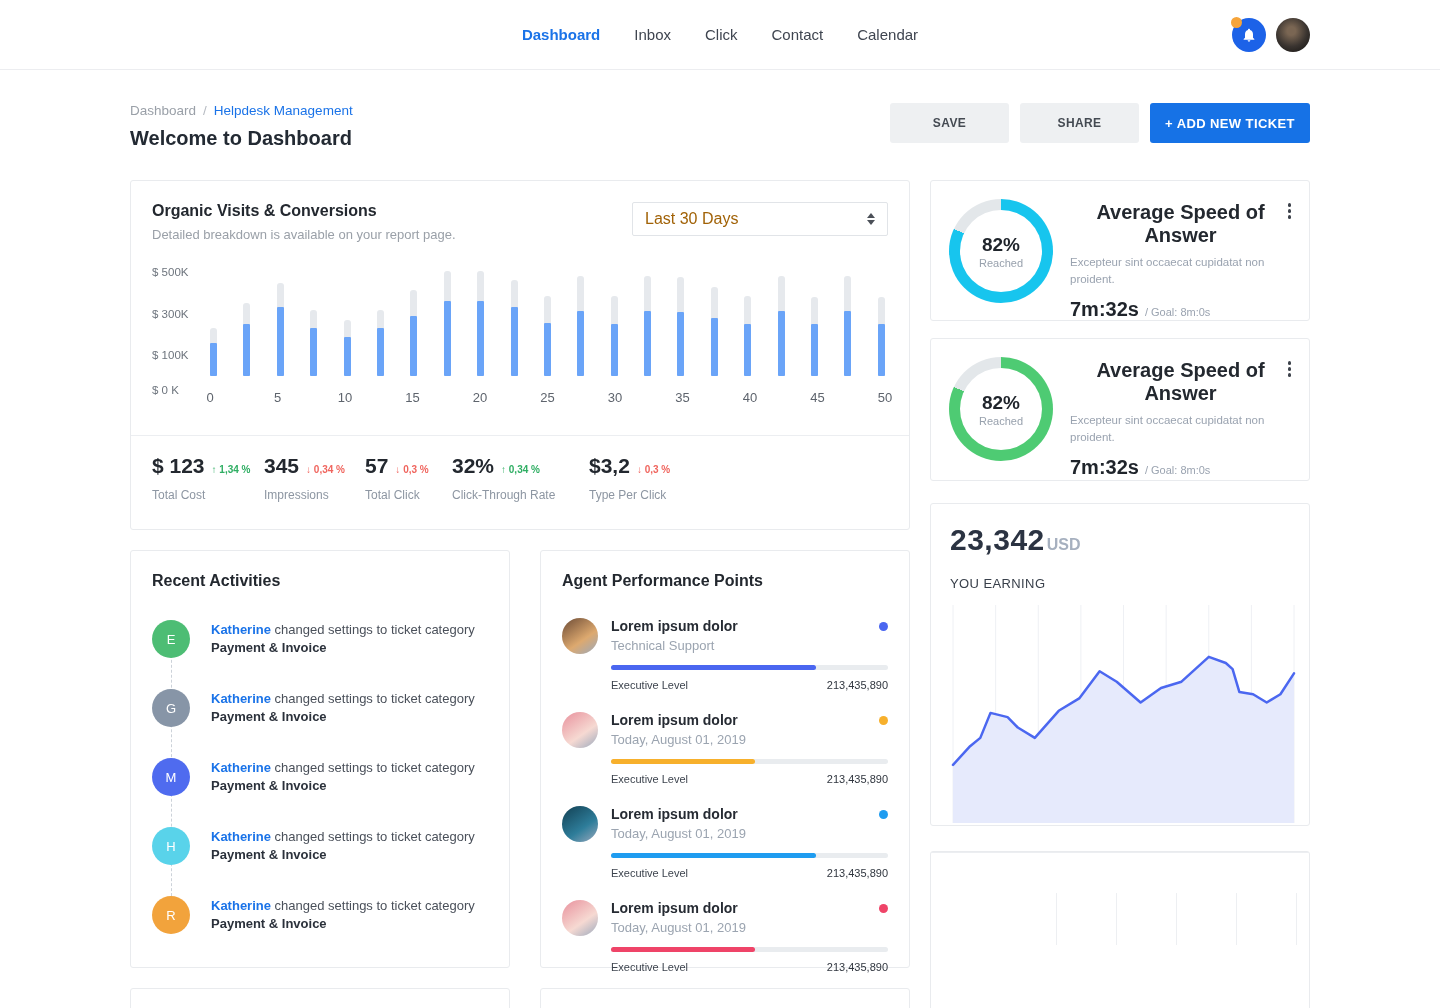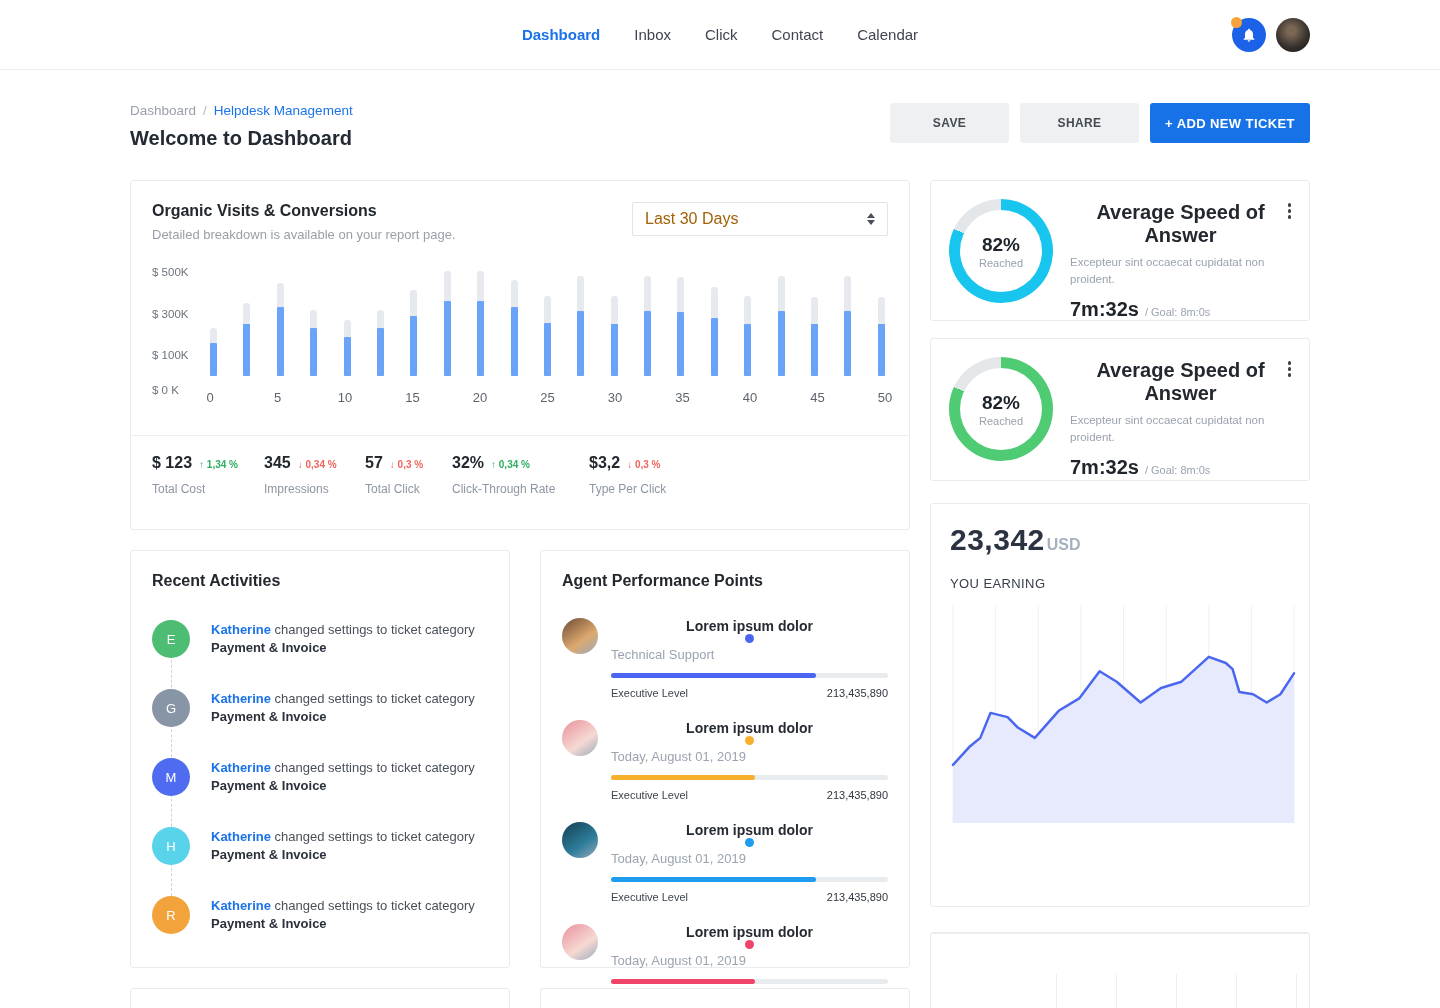--- a/index.html
+++ b/index.html
@@ -59,21 +59,21 @@
   .bars { display:flex; justify-content:space-between; height:108px; align-items:flex-end; position:relative; }
   .bar-slot { width:7px; height:108px; position:relative; }
   .bar-total { position:absolute; bottom:0; width:7px; background:#e6e9ed; border-radius:3px 3px 0 0; }
   .bar-value { position:absolute; bottom:0; width:7px; background:#6aa4f8; border-radius:1px; }
   .x-axis { position:relative; height:26px; margin-top:14px; }
   .x-axis div { position:absolute; transform:translateX(-50%); font-size:13px; color:#5e646d; }
 
   .organic-divider { border-top:1px solid #eceef1; margin-top:19px; }
   .stats-row { display:flex; padding:18px 21px 0 21px; }
   .stat-value-row { display:flex; align-items:baseline; gap:7px; }
-  .stat-value { font-size:16px; font-weight:bold; color:#23282f; }
+  .stat-value { font-size:21px; font-weight:bold; color:#23282f; }
   .stat-delta { font-size:10px; font-weight:bold; }
   .stat-delta.up { color:#2fae63; }
   .stat-delta.down { color:#f0655e; }
   .stat-label { font-size:12px; color:#8d96a2; margin-top:10px; }
 
   
   .row2 { display:flex; gap:30px; margin-top:20px; }
   .recent { width:380px; height:418px; padding:21px; }
   .agents { width:370px; height:418px; padding:21px; }
   .timeline { position:relative; margin-top:30px; }
@@ -83,21 +83,21 @@
     display:flex; align-items:center; justify-content:center; flex-shrink:0; z-index:1; }
   .activity-text { margin-left:21px; font-size:13px; color:#4a505a; line-height:1.38; padding-top:1px; }
   .activity-text .actor { color:#1a73e8; font-weight:bold; cursor:pointer; }
   .activity-text .target { font-weight:bold; color:#2b313b; }
 
   .agent-list { margin-top:28px; }
   .agent-entry { margin-bottom:21px; }
   .agent-top { display:flex; }
   .agent-avatar { width:36px; height:36px; border-radius:50%; margin-right:13px; flex-shrink:0; }
   .agent-info { flex:1; }
-  .agent-name-row { display:flex; align-items:center;flex-direction:column; }
+  .agent-name-row { display:flex; align-items:center; }
   .agent-name { font-size:14px; font-weight:bold; color:#262b33; flex:1; }
   .status-dot { width:9px; height:9px; border-radius:50%; }
   .agent-subtitle { font-size:13px; color:#9ba4b0; margin-top:4px; }
   .progress-track { margin-left:49px; margin-top:11px; height:5px; border-radius:3px; background:#e9ecef; }
   .progress-fill { height:5px; border-radius:3px; }
   .agent-bottom { margin-left:49px; margin-top:9px; display:flex; justify-content:space-between; font-size:11px; }
   .agent-level { color:#3d444e; }
   .agent-points { color:#30363f; }
 
   
@@ -111,21 +111,21 @@
   .donut-cap { font-size:11px; color:#98a1ad; margin-top:1px; }
   .speed-right { flex:1; margin-left:17px; position:relative; }
   .speed-title { font-size:20px; font-weight:bold; color:#23282f; margin-top:2px;text-align:center; }
   .kebab { position:absolute; right:-2px; top:2px; display:flex; flex-direction:column; gap:2.5px; cursor:pointer; padding:2px; }
   .kebab i { width:3.5px; height:3.5px; border-radius:50%; background:#3c414a; }
   .speed-desc { font-size:11.5px; color:#9aa3b0; line-height:1.45; margin-top:7px; width:215px; }
   .speed-time-row { margin-top:11px; display:flex; align-items:baseline; }
   .speed-time { font-size:20px; font-weight:bold; color:#1f242b; }
   .speed-goal { font-size:11px; color:#9aa3b0; margin-left:6px; }
 
-  .earnings { width:380px; height:404px; margin-top:22px; padding:19px 14px 14px 19px; }
+  .earnings { width:380px; height:323px; margin-top:22px; padding:19px 14px 14px 19px; }
   .earn-amount-row { display:flex; align-items:baseline; }
   .earn-amount { font-size:30px; font-weight:bold; color:#2b3342; letter-spacing:.5px; }
   .earn-currency { font-size:16px; font-weight:bold; color:#a6b0bf; margin-left:2px; }
   .earn-label { margin-top:19px; font-size:13px; color:#39404b; letter-spacing:.4px; }
   .earn-desc { margin-top:11px; font-size:13px; color:#9aa3b0; line-height:1.5; width:250px; }
   .earn-chart { margin-top:12px; }
 
   .tickets { width:380px; height:160px; margin-top:25px; padding:0; }
   .tickets-title { font-size:16px; font-weight:bold; color:#23282f; padding:26px 20px 18px 20px; }
   .tickets-divider { border-top:1px solid #eceef1; }

